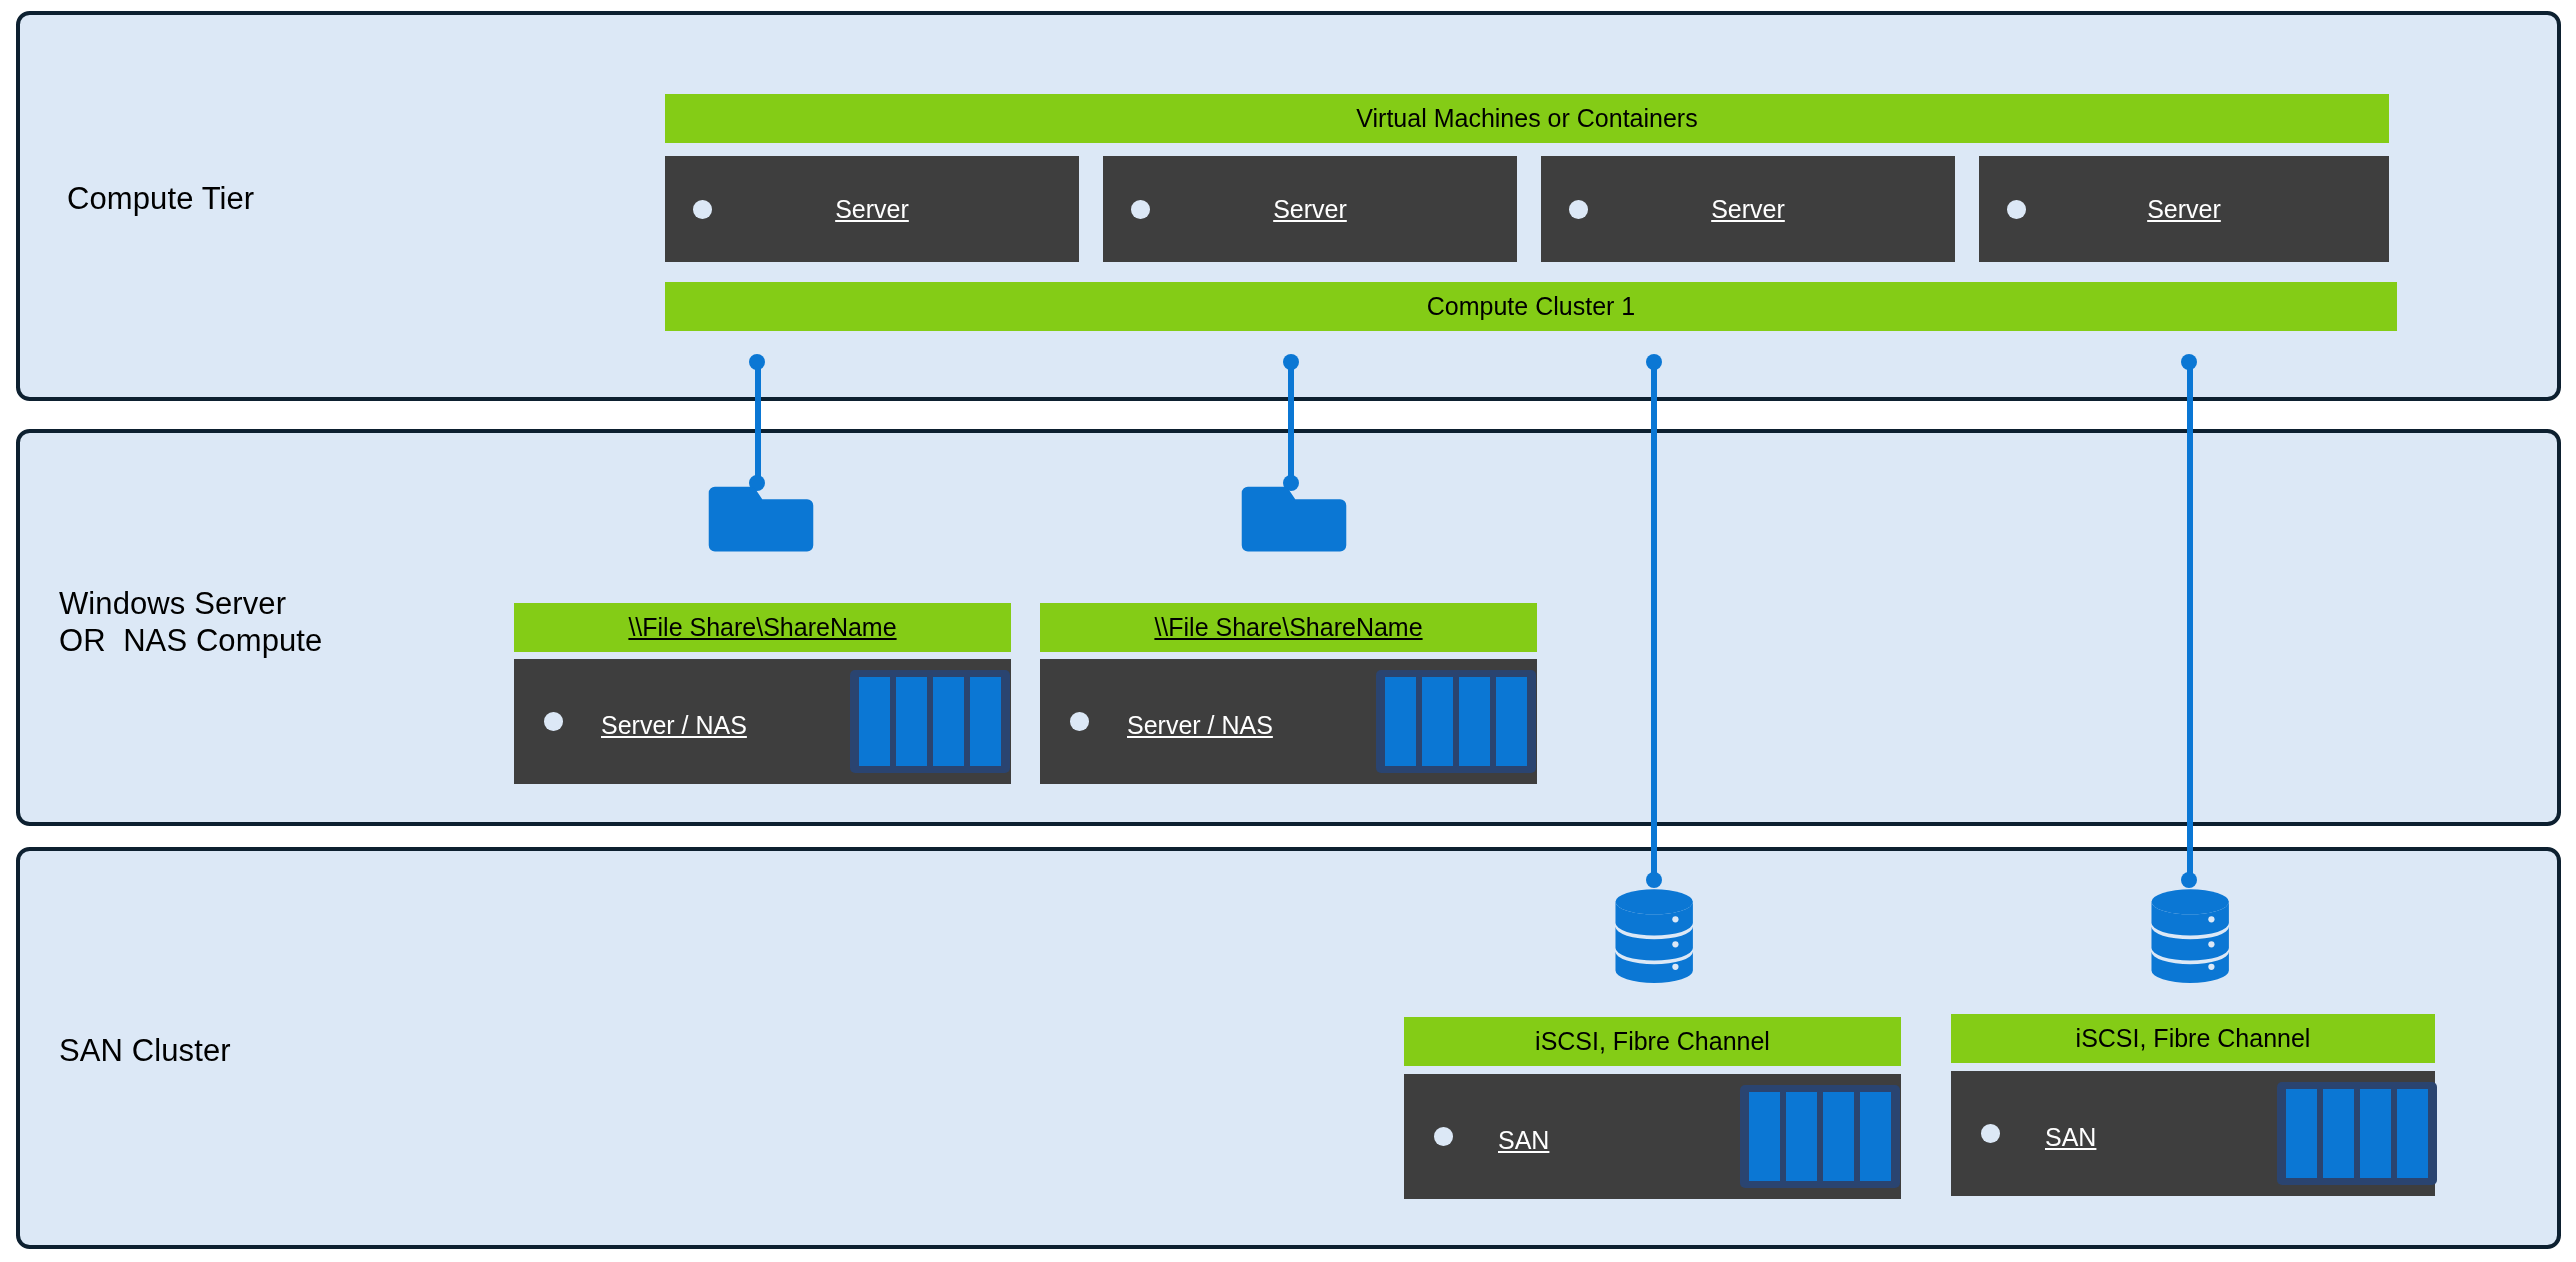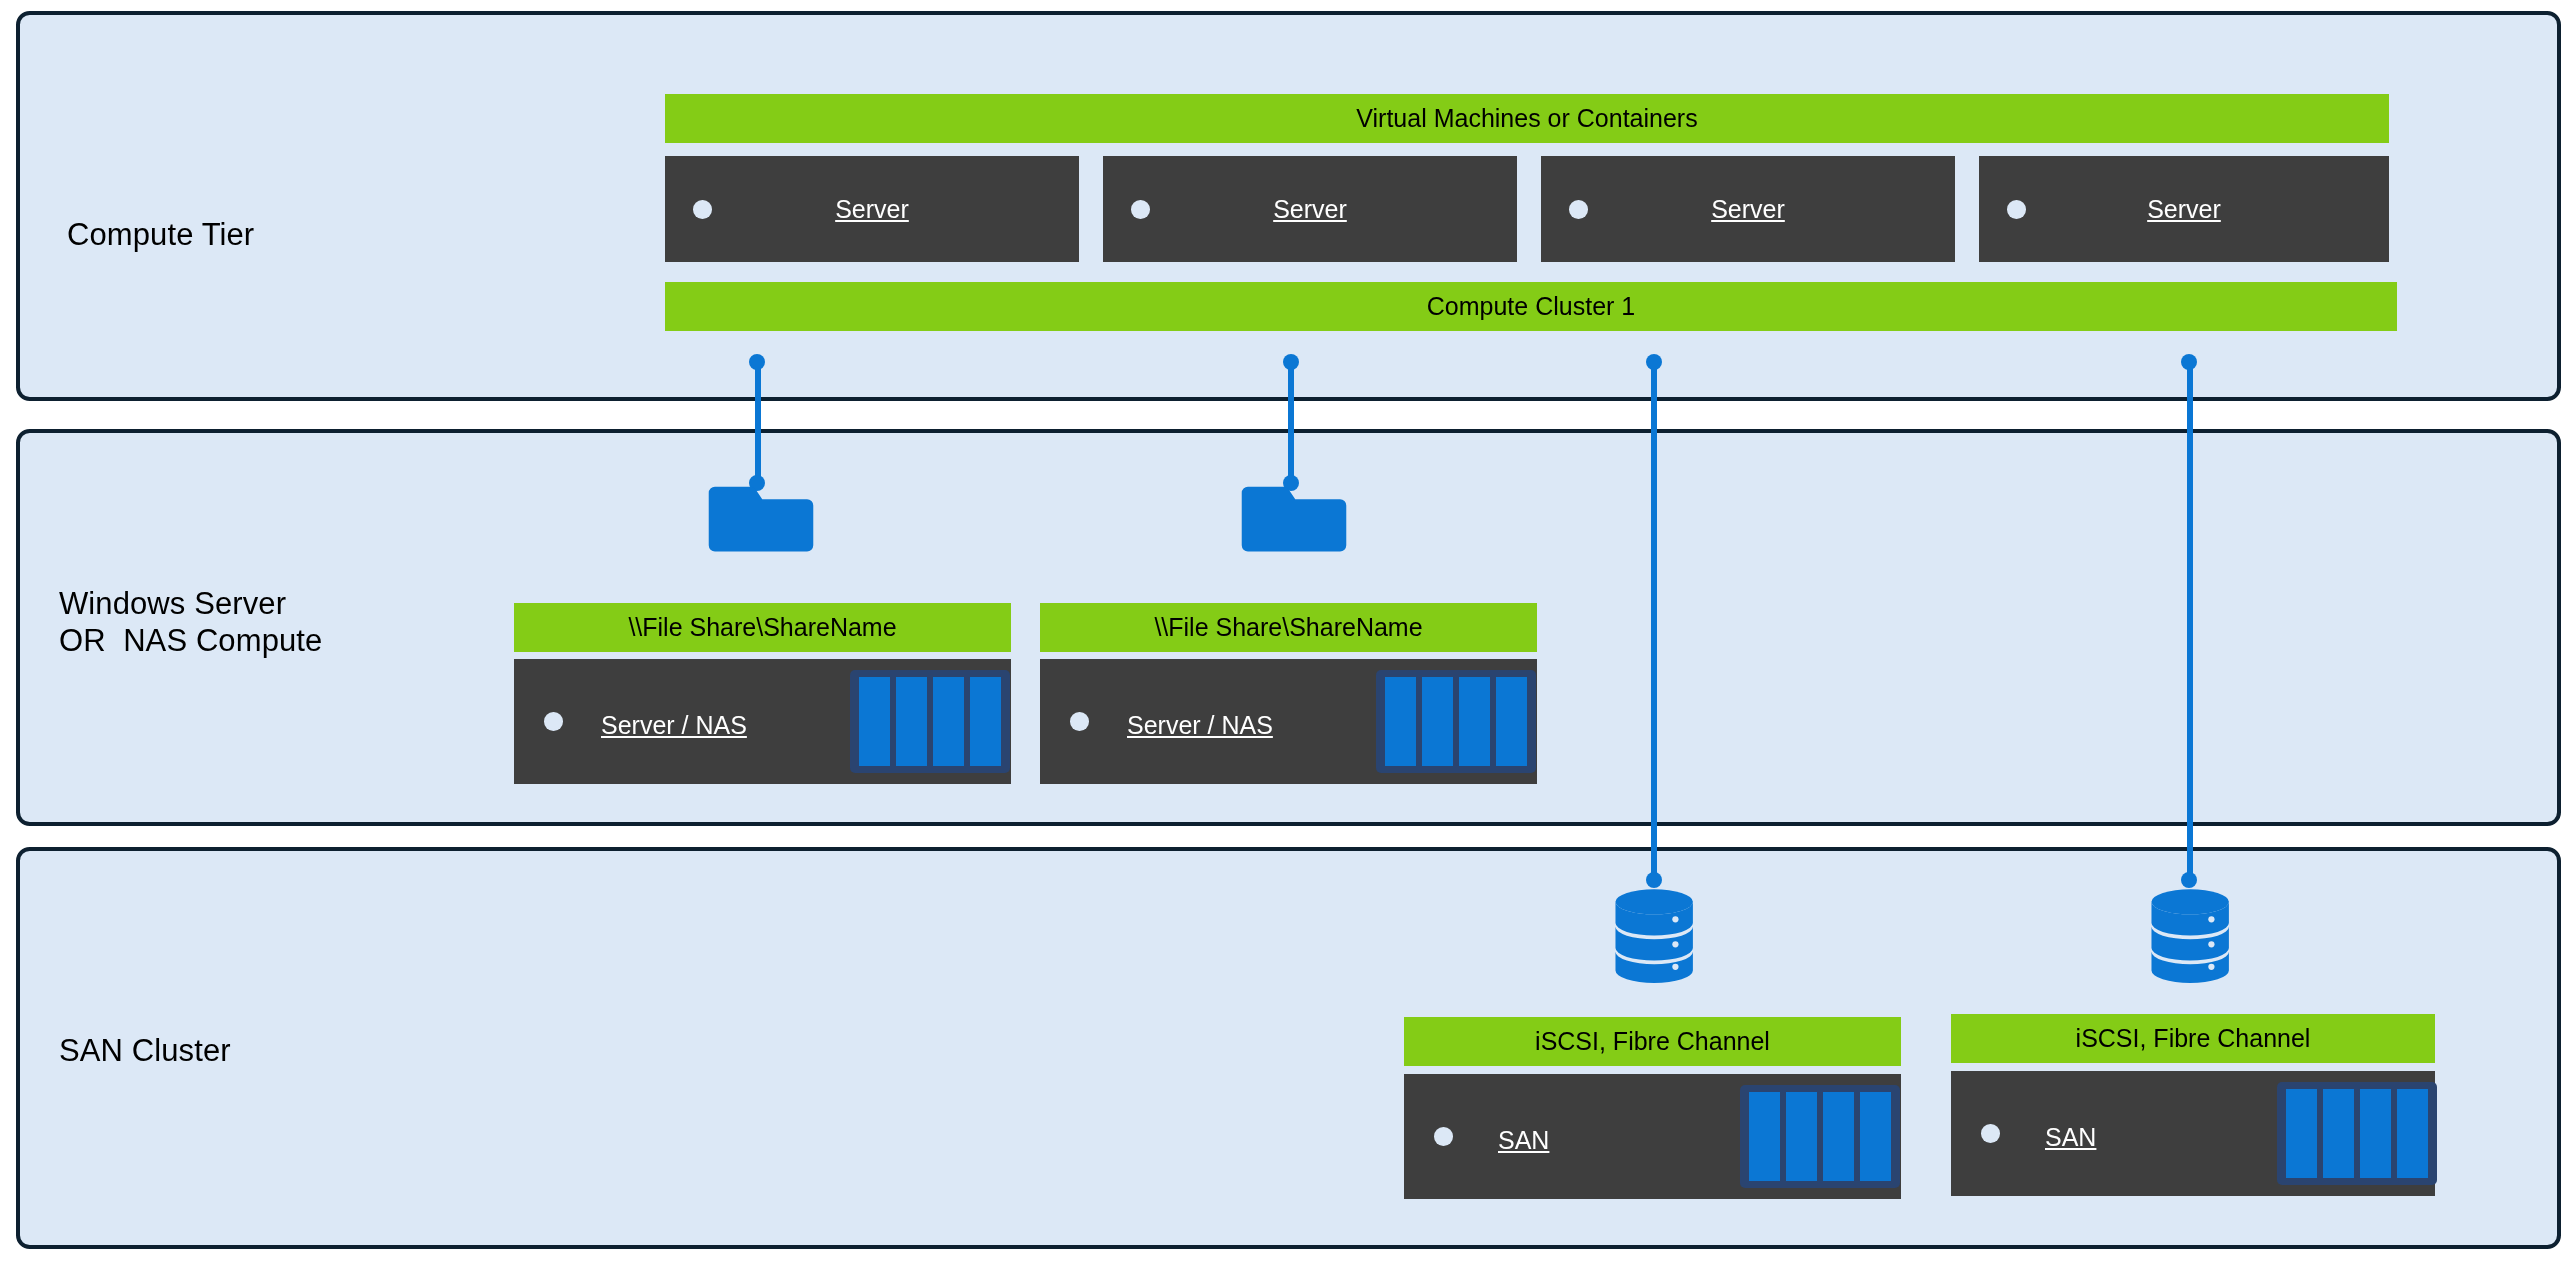--- a/index.html
+++ b/index.html
@@ -41,20 +41,21 @@
     background: #84cc16;
     color: #000000;
     font-size: 25px;
     display: flex;
     align-items: center;
     justify-content: center;
     box-sizing: border-box;
     text-align: center;
   }
   .caption.underline {
+    text-decoration: underline;
   }
 
   
   .node {
     position: absolute;
     background: #3E3E3E;
     box-sizing: border-box;
   }
   .node-dot {
     position: absolute;
@@ -112,21 +113,21 @@
     position: absolute;
   }
 </style>
 </head>
 <body>
 
 <div id="canvas">
 
   <div class="tier" style="left:15.6px; top:11.2px; width:2545px; height:390px;"></div>
 
-  <div class="tier-label" style="left:67px; top:181px; width:437px;margin-top:36px;">Compute Tier</div>
+  <div class="tier-label" style="left:67px; top:181px; width:437px;">Compute Tier</div>
 
   <div class="caption" style="left:665px; top:94px; width:1724px; height:49px;">Virtual Machines or Containers</div>
 
   <div class="node" style="left:665px; top:156px; width:414px; height:106px;">
     <div class="node-dot" style="left:28px; top:44px; width:18.7px; height:18.7px;"></div>
     <div class="node-label" style="left:0; top:39px; width:414px; text-align:center;">Server</div>
   </div>
 
   <div class="node" style="left:1103px; top:156px; width:414px; height:106px;">
     <div class="node-dot" style="left:28px; top:44px; width:18.7px; height:18.7px;"></div>

